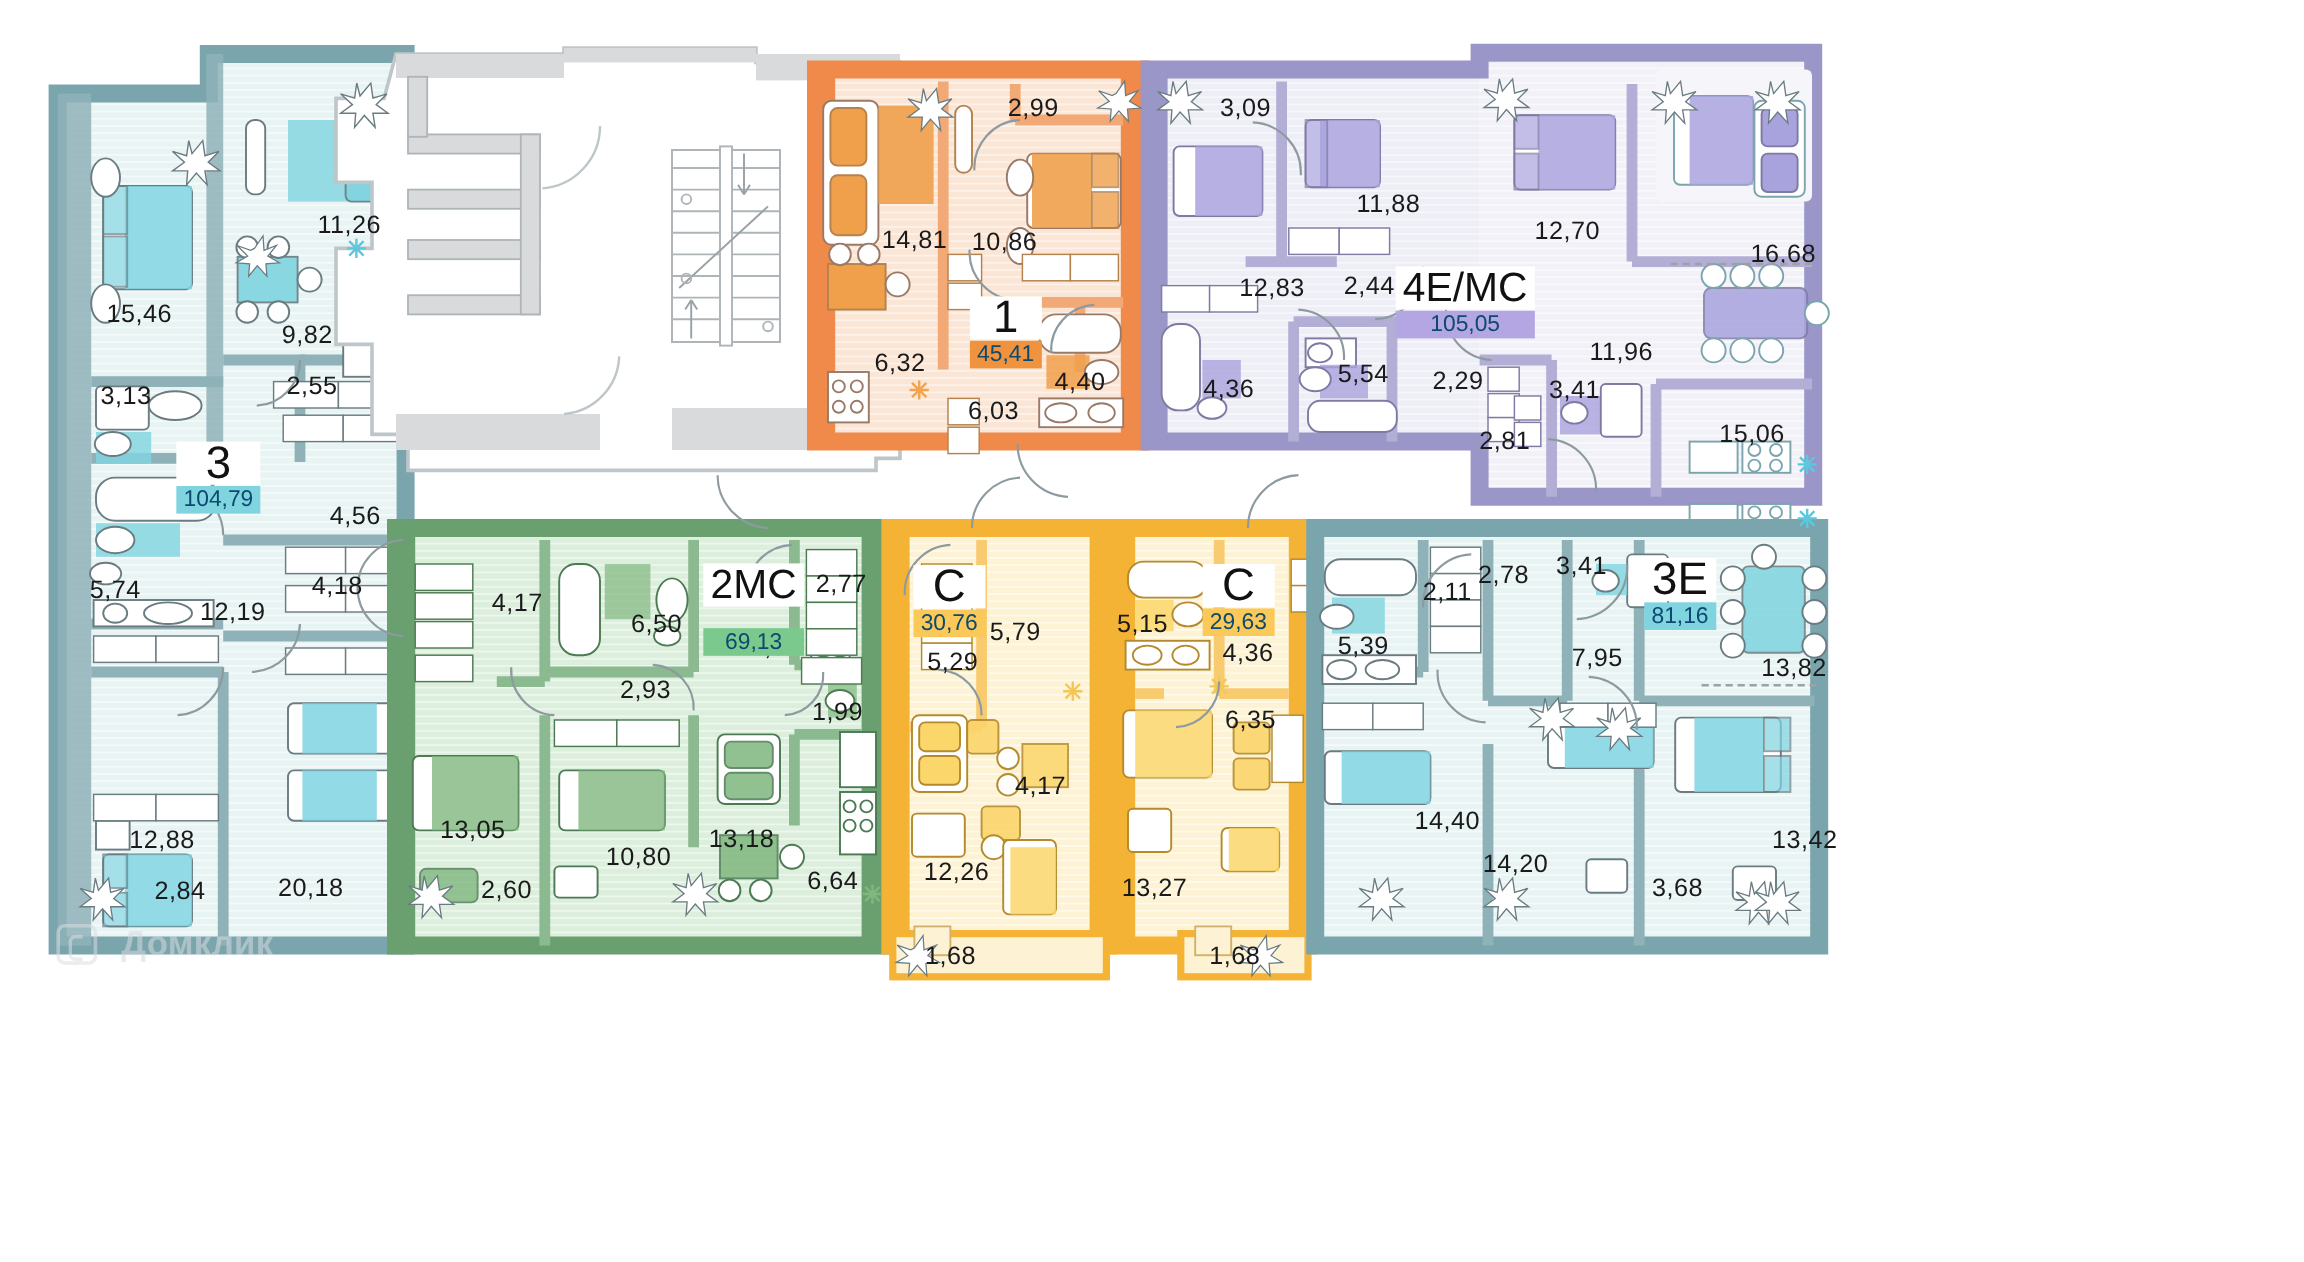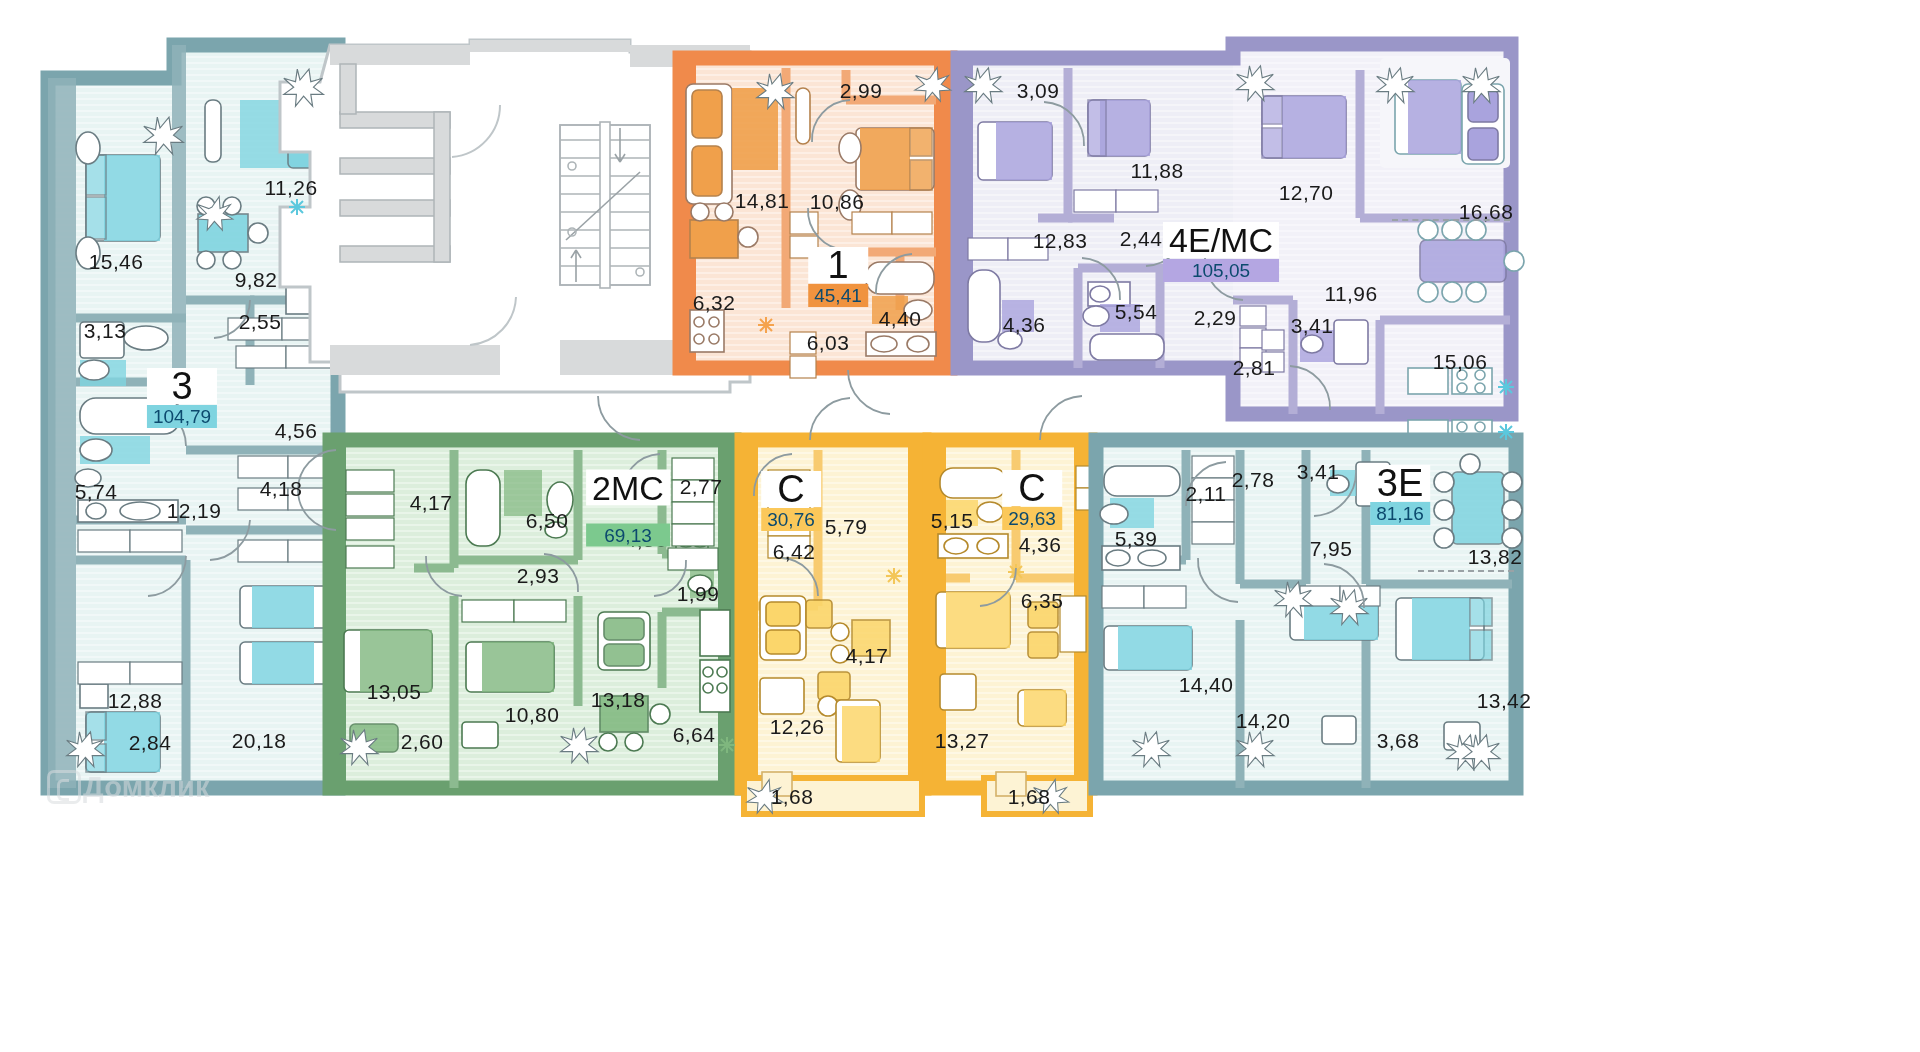--- a/index.html
+++ b/index.html
@@ -7,21 +7,21 @@
        font-family:"Liberation Sans", sans-serif;}
   #plan{position:absolute;left:0;top:0;width:1920px;height:1052px;}
   .lbl{position:absolute;font-family:"Liberation Sans",sans-serif;
        color:#1a1a1a;white-space:nowrap;transform:translate(-50%,-50%);}
   .area-num{font-size:21px;letter-spacing:.4px;}
   .badge{position:absolute;transform:translate(-50%,-50%);text-align:center;}
   .badge .big{display:block;font-size:38px;line-height:36px;font-weight:400;
        color:#111;background:#ffffff;padding:0 6px;}
   .badge .sq{display:block;font-size:19px;line-height:21px;color:#0c4a6e;padding:1px 6px;margin-top:1px;}
   .badge.wide .big{font-size:34px;}
-  .wm{position:absolute;left:47px;top:770px;display:flex;align-items:center;gap:2px;
+  .wm{position:absolute;left:47px;top:770px;display:flex;align-items:center;gap:20px;
       opacity:.55;}
   .wm-ico{width:34px;height:34px;border:3px solid #d9dde0;border-radius:7px;
       position:relative;box-sizing:border-box;}
   .wm-ico:after{content:"";position:absolute;left:7px;top:6px;width:9px;height:16px;
       border:3px solid #d9dde0;border-right:none;border-radius:6px 0 0 6px;}
   .wm-txt{font-size:29px;color:#d6dade;font-weight:700;letter-spacing:.2px;}
 </style>
 </head>
 <body>
 
@@ -632,26 +632,26 @@
     <div class="lbl area-num" style="left: 646px; top: 540px;">4,50</div>
     <div class="lbl area-num" style="left: 538px; top: 576px;">2,93</div>
     <div class="lbl area-num" style="left: 394px; top: 692px;">13,05</div>
     <div class="lbl area-num" style="left: 422px; top: 742px;">2,60</div>
     <div class="lbl area-num" style="left: 532px; top: 715px;">10,80</div>
     <div class="lbl area-num" style="left: 618px; top: 700px;">13,18</div>
     <div class="lbl area-num" style="left: 694px; top: 735px;">6,64</div>
     <div class="lbl area-num" style="left: 701px; top: 487px;">2,77</div>
     <div class="lbl area-num" style="left: 698px; top: 563px; margin-top: 31px;">1,99</div>
     <div class="lbl area-num" style="left: 762px; top: 201px;">14,81</div>
-    <div class="lbl area-num" style="left: 714px; top: 303px;">6,32</div>
+    <div class="lbl area-num" style="left: 750px; top: 303px;">6,32</div>
     <div class="lbl area-num" style="left: 861px; top: 91px;">2,99</div>
     <div class="lbl area-num" style="left: 837px; top: 202px;">10,86</div>
     <div class="lbl area-num" style="left: 828px; top: 343px;">6,03</div>
     <div class="lbl area-num" style="left: 900px; top: 319px;">4,40</div>
-    <div class="lbl area-num" style="left: 794px; top: 552px;">6,42</div>
+    <div class="lbl area-num" style="left: 794px; top: 552px;">5,29</div>
     <div class="lbl area-num" style="left: 797px; top: 727px;">12,26</div>
     <div class="lbl area-num" style="left: 792px; top: 797px;">1,68</div>
     <div class="lbl area-num" style="left: 846px; top: 527px;">5,79</div>
     <div class="lbl area-num" style="left: 952px; top: 521px;">5,15</div>
     <div class="lbl area-num" style="left: 867px; top: 656px;">4,17</div>
     <div class="lbl area-num" style="left: 962px; top: 741px;">13,27</div>
     <div class="lbl area-num" style="left: 1040px; top: 545px;">4,36</div>
     <div class="lbl area-num" style="left: 1042px; top: 601px;">6,35</div>
     <div class="lbl area-num" style="left: 1029px; top: 797px;">1,68</div>
     <div class="lbl area-num" style="left: 1038px; top: 91px;">3,09</div>

